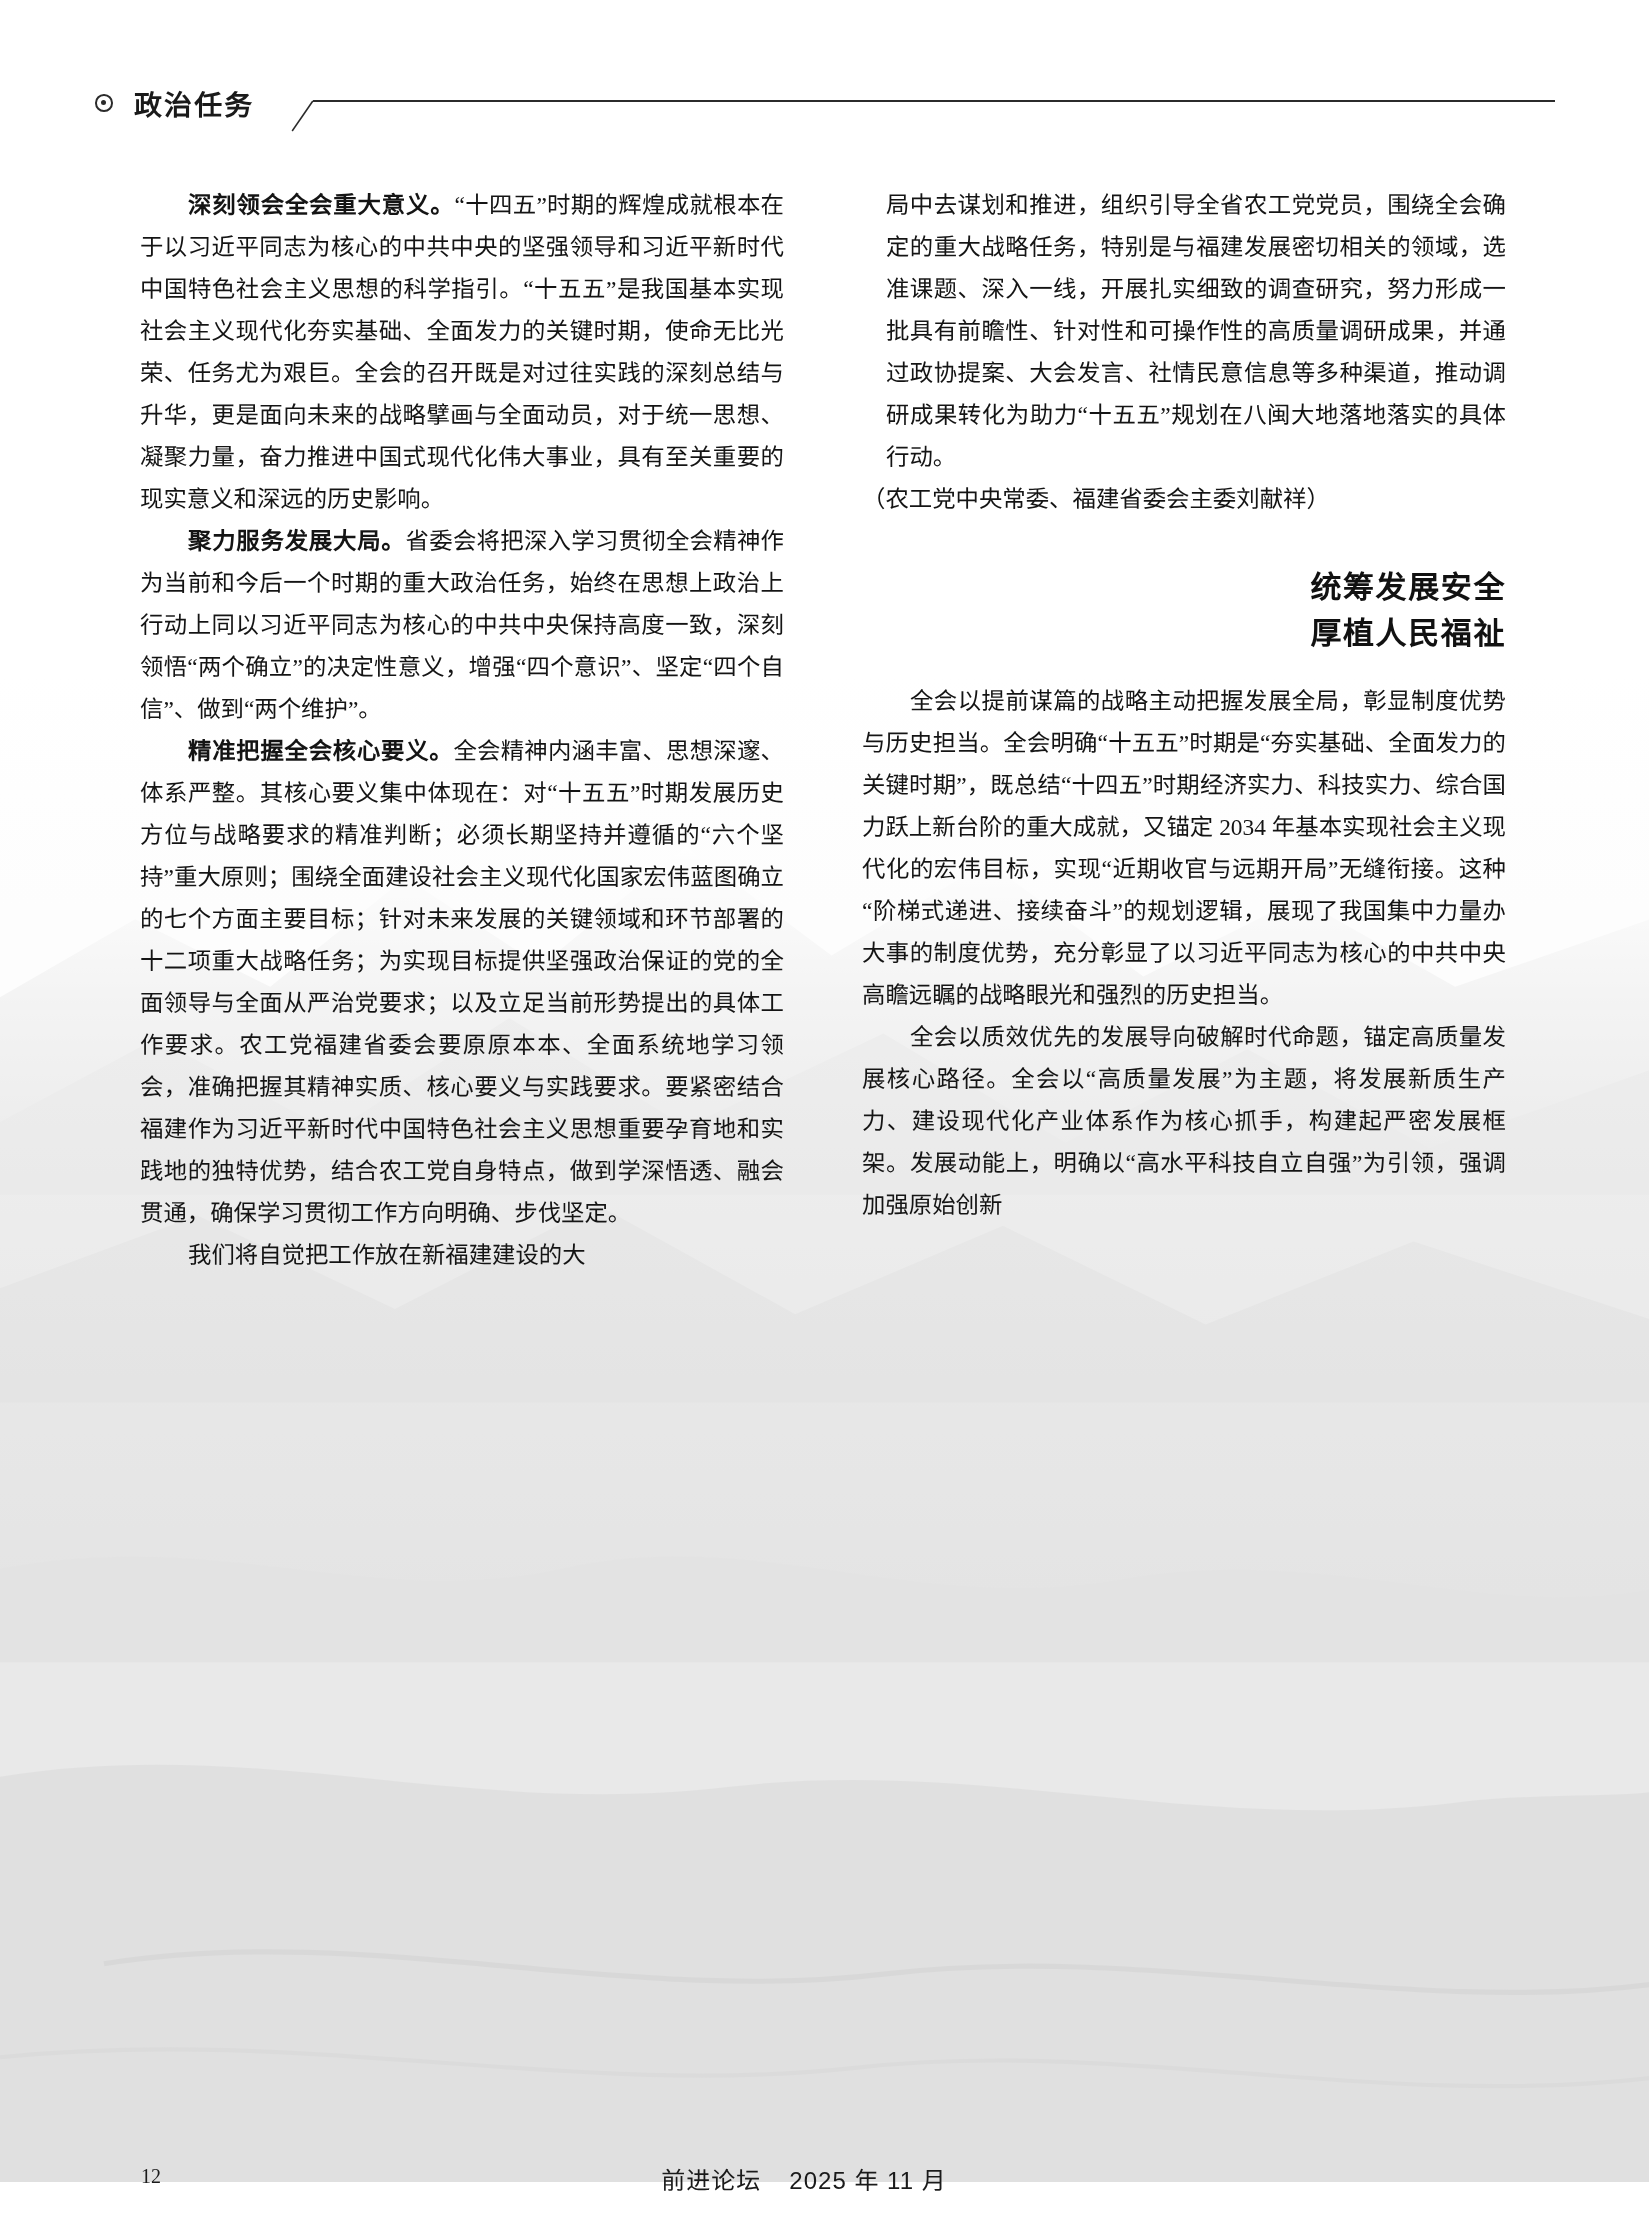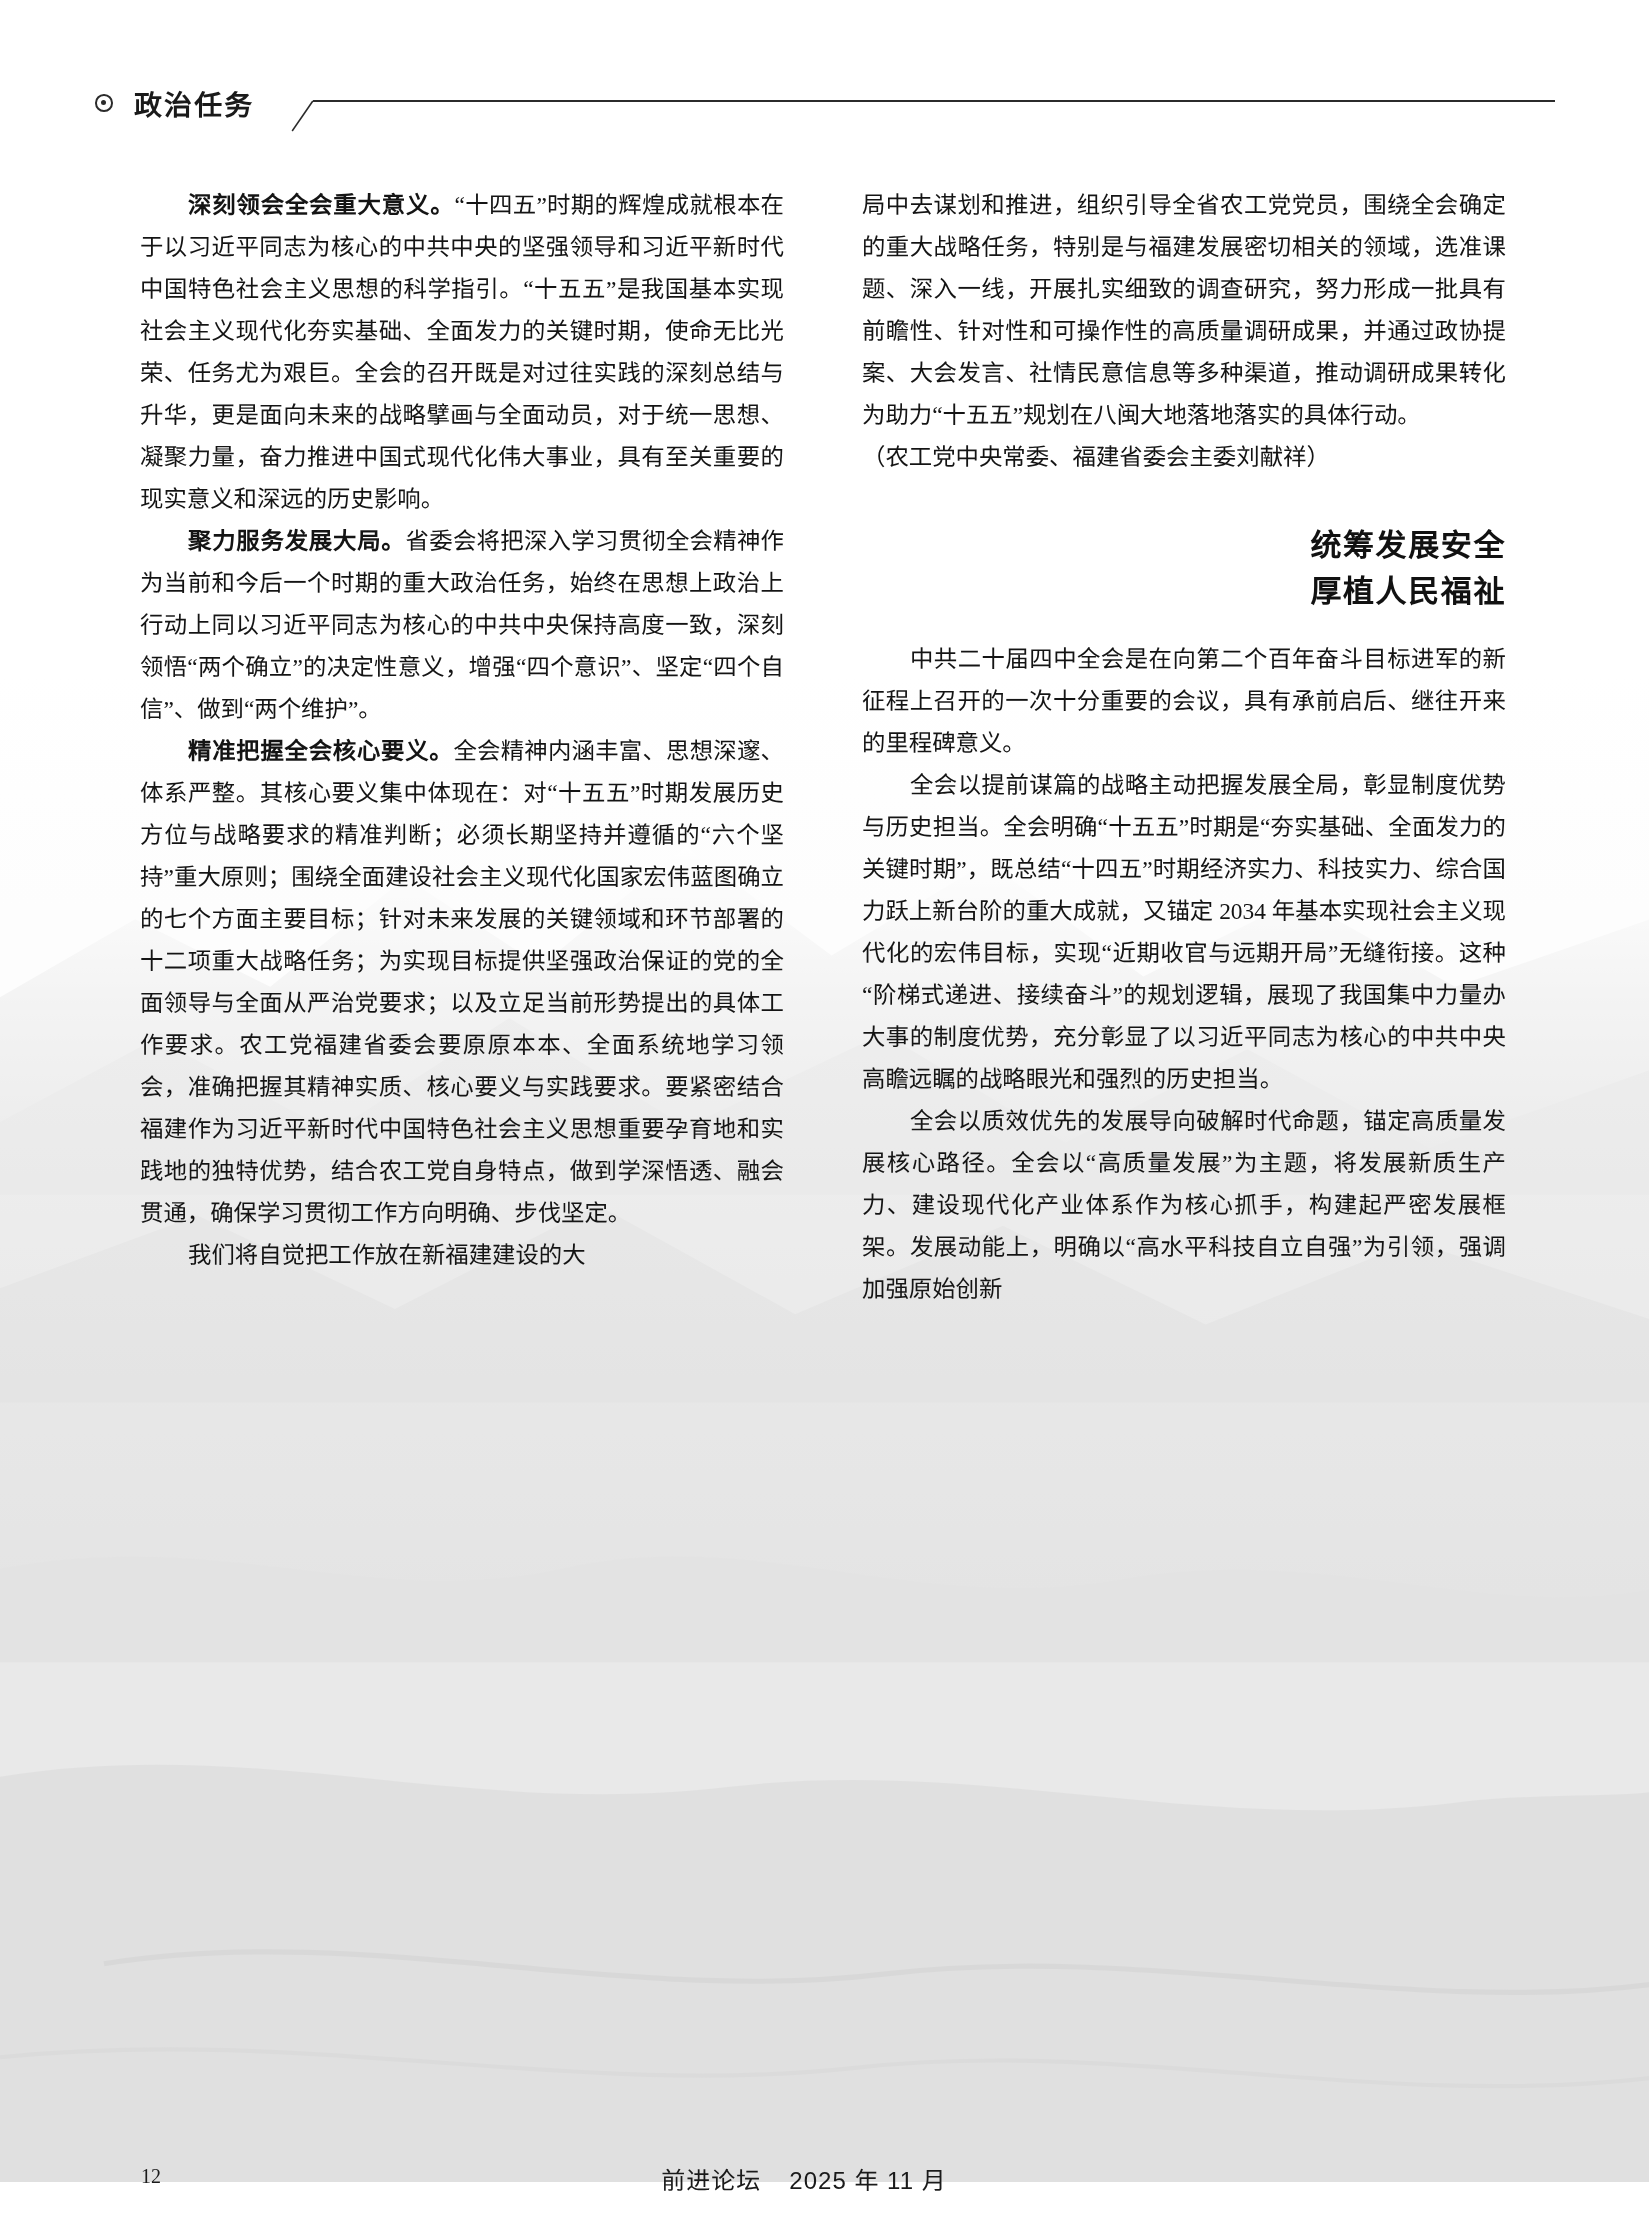--- a/index.html
+++ b/index.html
@@ -94,21 +94,21 @@
     text-align: justify;
     text-justify: inter-ideograph;
   }
   .col-left  { left: 140px; }
   .col-right { left: 862px; }
 
   p.para {
     margin: 0;
     text-indent: 48px;
   }
-  p.para.noindent { text-indent: 0; }
+  p.para.noindent { text-indent: 0; margin-left: 24px; }
   .lead {
     font-family: "Liberation Sans", "DejaVu Sans", sans-serif;
     font-weight: bold;
     letter-spacing: 0.5px;
   }
 
   
   .art-heading {
     margin: 45px 0 23px 0;
     text-align: right;
@@ -220,21 +220,20 @@
 
   <p class="para noindent">局中去谋划和推进，组织引导全省农工党党员，围绕全会确定的重大战略任务，特别是与福建发展密切相关的领域，选准课题、深入一线，开展扎实细致的调查研究，努力形成一批具有前瞻性、针对性和可操作性的高质量调研成果，并通过政协提案、大会发言、社情民意信息等多种渠道，推动调研成果转化为助力“十五五”规划在八闽大地落地落实的具体行动。</p>
 
   <p class="byline">（农工党中央常委、福建省委会主委刘献祥）</p>
 
   <div class="art-heading">
     <span class="l1">统筹发展安全</span>
     <span class="l2">厚植人民福祉</span>
   </div>
 
-  <p class="para">中共二十届四中全会是在向第二个百年奋斗目标进军的新征程上召开的一次十分重要的会议，具有承前启后、继往开来的里程碑意义。</p>
   <p class="para">全会以提前谋篇的战略主动把握发展全局，彰显制度优势与历史担当。全会明确“十五五”时期是“夯实基础、全面发力的关键时期”，既总结“十四五”时期经济实力、科技实力、综合国力跃上新台阶的重大成就，又锚定 2034 年基本实现社会主义现代化的宏伟目标，实现“近期收官与远期开局”无缝衔接。这种“阶梯式递进、接续奋斗”的规划逻辑，展现了我国集中力量办大事的制度优势，充分彰显了以习近平同志为核心的中共中央高瞻远瞩的战略眼光和强烈的历史担当。</p>
   <p class="para">全会以质效优先的发展导向破解时代命题，锚定高质量发展核心路径。全会以“高质量发展”为主题，将发展新质生产力、建设现代化产业体系作为核心抓手，构建起严密发展框架。发展动能上，明确以“高水平科技自立自强”为引领，强调加强原始创新</p>
 
 </div>
 
 <div class="page-footer">
   <div class="folio">12</div>
   <div class="footer-center">
     <span class="mag">前进论坛</span><span>2025 年 11 月</span>
   </div>

